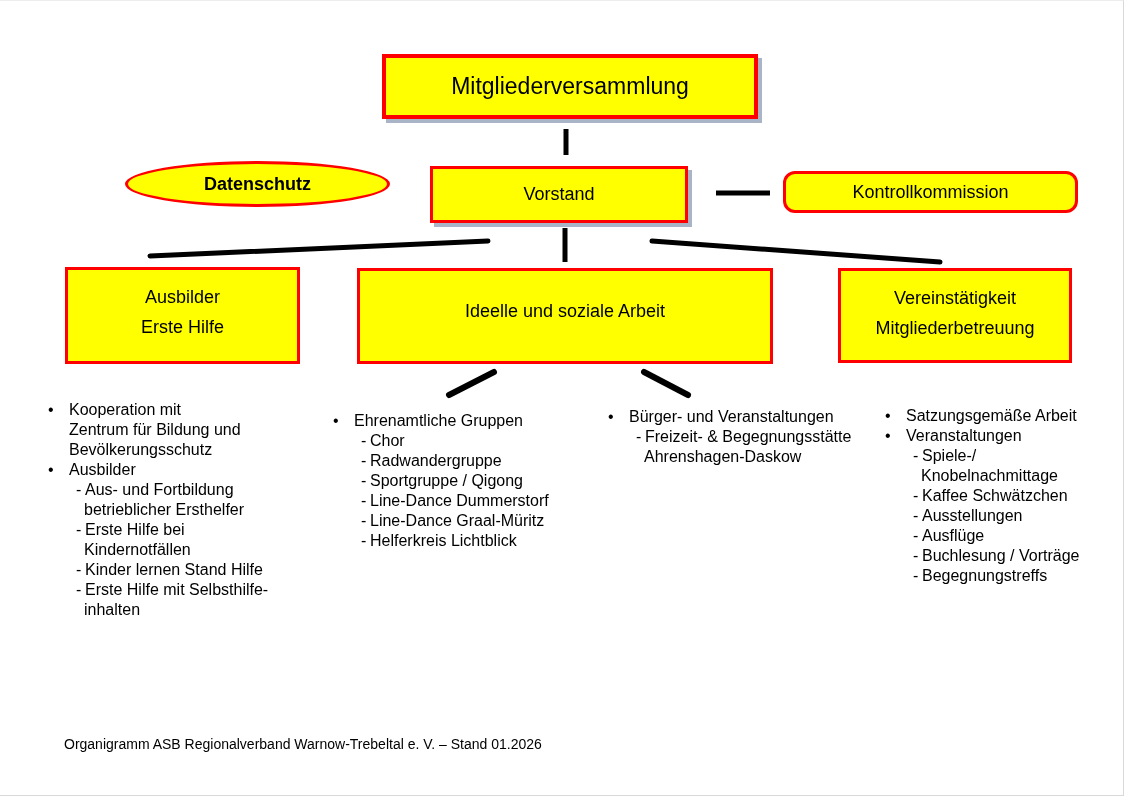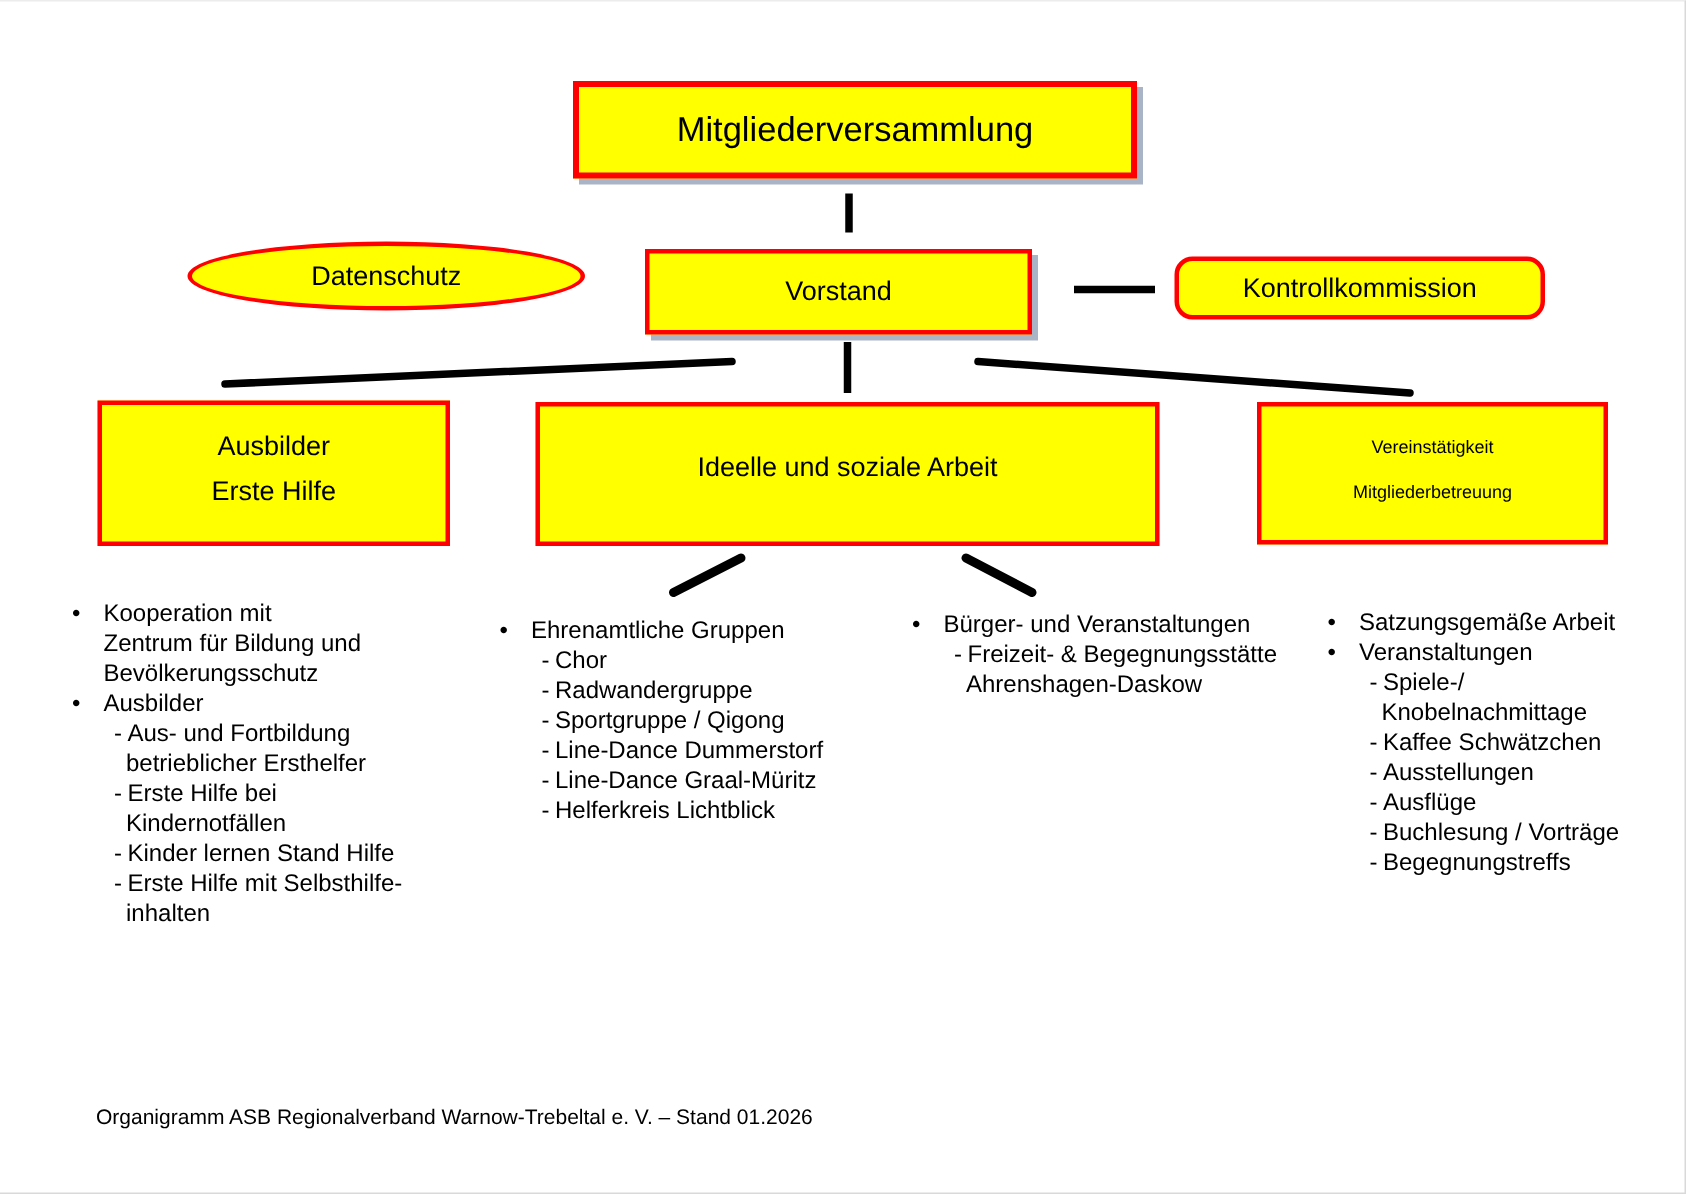--- a/index.html
+++ b/index.html
@@ -13,28 +13,28 @@
   }
   #connectors { position:absolute; left:0; top:0; z-index:1; }
   .node {
     position:absolute; z-index:2; box-sizing:border-box;
     background:var(--node-fill,#ffff00); border:3px solid var(--node-border,#ff0000);
     display:flex; flex-direction:column; align-items:center; justify-content:center;
     text-align:left; color:#000; white-space:nowrap;
   }
   #n-top   { left:382px; top:53px;  width:376px; height:65px; border-width:4px;
              font-size:23px; box-shadow:4px 4px 0 var(--node-shadow,#a9b4c6); }
-  #n-daten { left:125px; top:160px; width:265px; height:46px; border-radius:50%; font-size:18px; }
+  #n-daten { left:125px; top:160px; width:265px; height:46px; border-radius:50%; font-size:18px;font-weight:bold; }
   #n-vorstand { left:430px; top:165px; width:258px; height:57px; font-size:18px;
              box-shadow:4px 4px 0 var(--node-shadow,#a9b4c6); }
-  #n-kontroll { left:783px; top:170px; width:247px; height:42px; border-radius:12px; font-size:18px; }
+  #n-kontroll { left:783px; top:170px; width:295px; height:42px; border-radius:12px; font-size:18px; }
   #n-ausbilder { left:65px;  top:266px; width:235px; height:97px; font-size:18px;
              line-height:30px; justify-content:flex-start; padding-top:12px; }
   #n-ideelle   { left:357px; top:267px; width:416px; height:96px; font-size:18px; padding-bottom:10px; }
-  #n-verein    { left:838px; top:267px; width:234px; height:95px; font-size:12px;
+  #n-verein    { left:838px; top:267px; width:234px; height:95px; font-size:18px;
              line-height:30px; justify-content:flex-start; padding-top:12px; }
   .list { position:absolute; z-index:2; font-size:16px; line-height:20px; color:#000; }
   #list-ausbilder { left:40px;  top:399px; width:270px; }
   #list-gruppen   { left:325px; top:410px; width:270px; }
   #list-senioren  { left:600px; top:406px; width:290px; }
   #list-verein    { left:877px; top:405px; width:245px; }
   .ln { display:flex; white-space:nowrap; }
   .ln .mk { flex:0 0 auto; }
   .b .mk  { width:21px; margin-left:8px; }
   .d      { padding-left:36px; }

